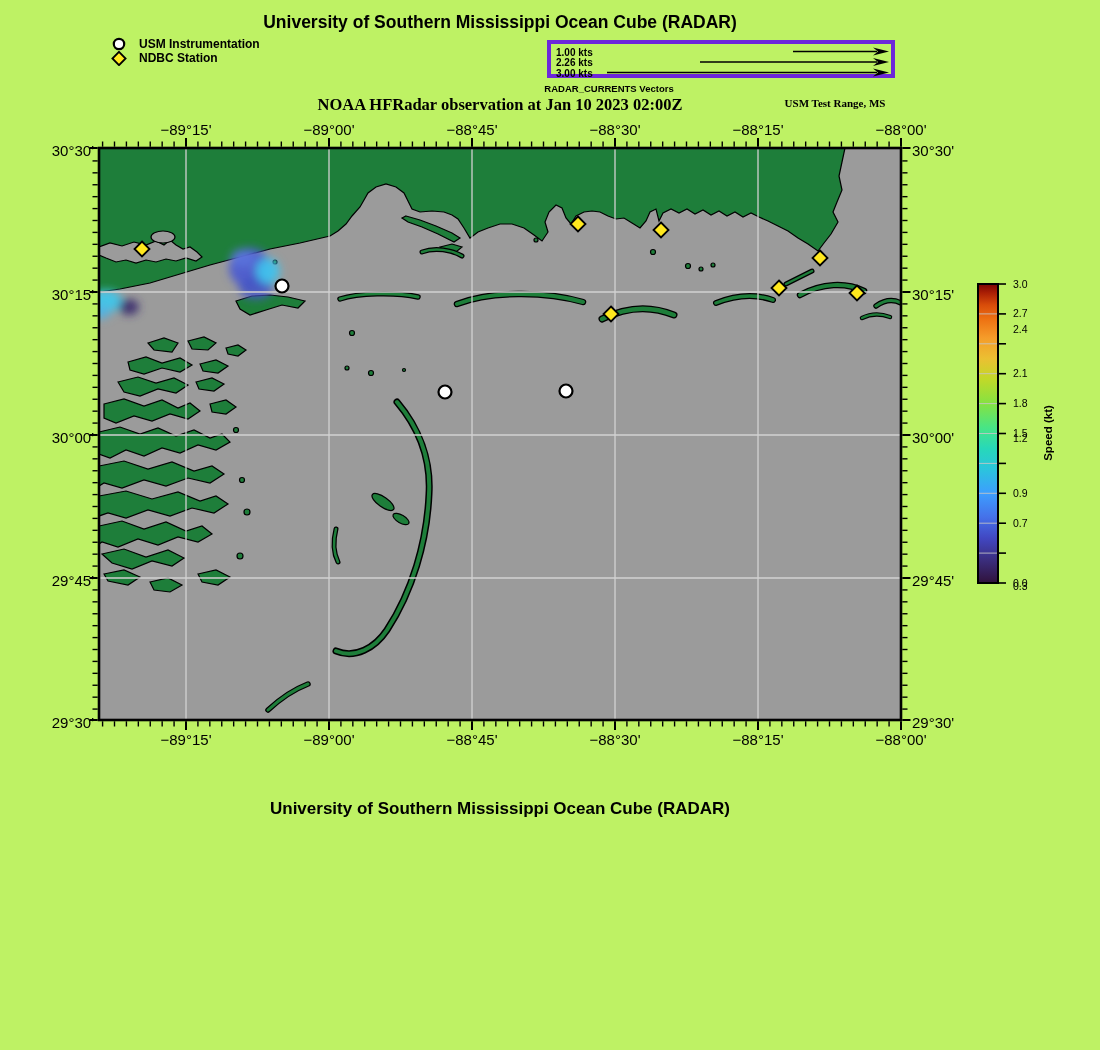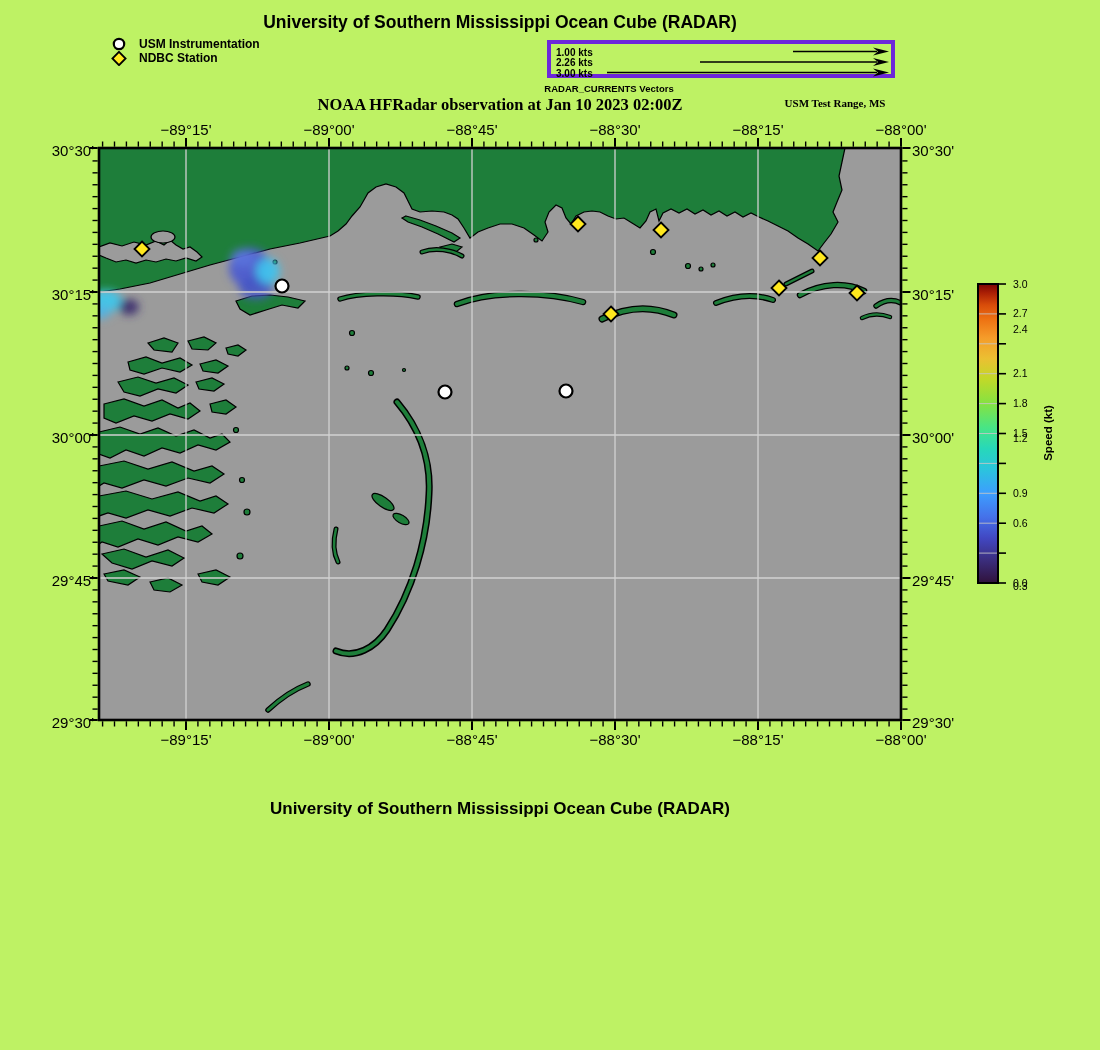--- a/index.html
+++ b/index.html
@@ -512,16 +512,16 @@
     <div class="ticklabel tl-r" style="left: 38px; top: 714px; width: 56px;">29°30'</div>
     <div class="ticklabel" style="left: 912px; top: 714px; width: 60px;">29°30'</div>
     <div class="cbnum" style="left: 1013px; top: 277.5px;">3.0</div>
     <div class="cbnum" style="left: 1013px; top: 307.4px;">2.7</div>
     <div class="cbnum" style="left: 1013px; top: 323px;">2.4</div>
     <div class="cbnum" style="left: 1013px; top: 367.2px; text-align: center;">2.1</div>
     <div class="cbnum" style="left: 1013px; top: 397.1px;">1.8</div>
     <div class="cbnum" style="left: 1013px; top: 427px;">1.5</div>
     <div class="cbnum" style="left: 1013px; top: 432px;">1.2</div>
     <div class="cbnum" style="left: 1013px; top: 486.8px;">0.9</div>
-    <div class="cbnum" style="left: 1013px; top: 516.7px;">0.6</div>
+    <div class="cbnum" style="left: 1013px; top: 516.7px;">0.7</div>
     <div class="cbnum" style="left: 1013px; top: 546.6px; margin-top: 33px;">0.3</div>
     <div class="cbnum" style="left: 1013px; top: 576.5px;">0.0</div>
   </div>
 
 </body></html>

